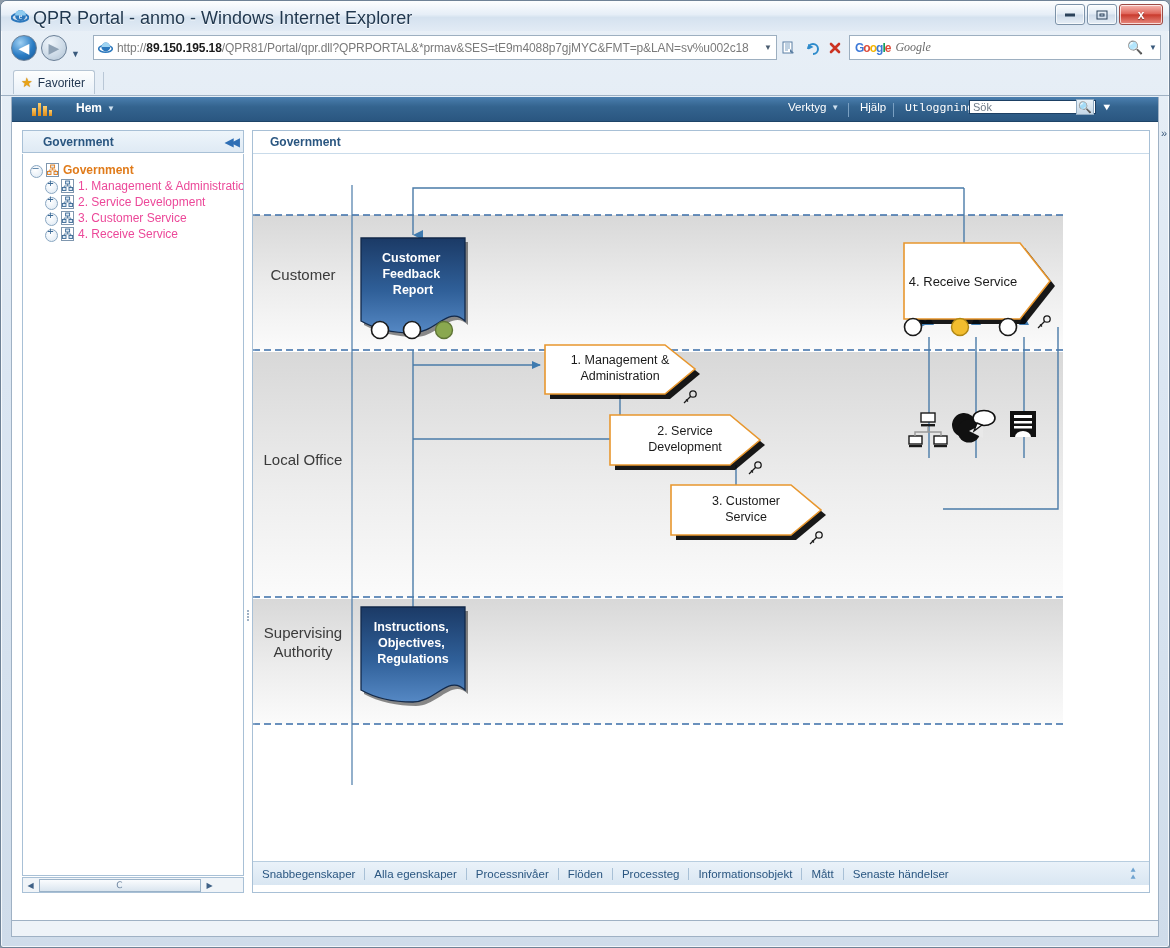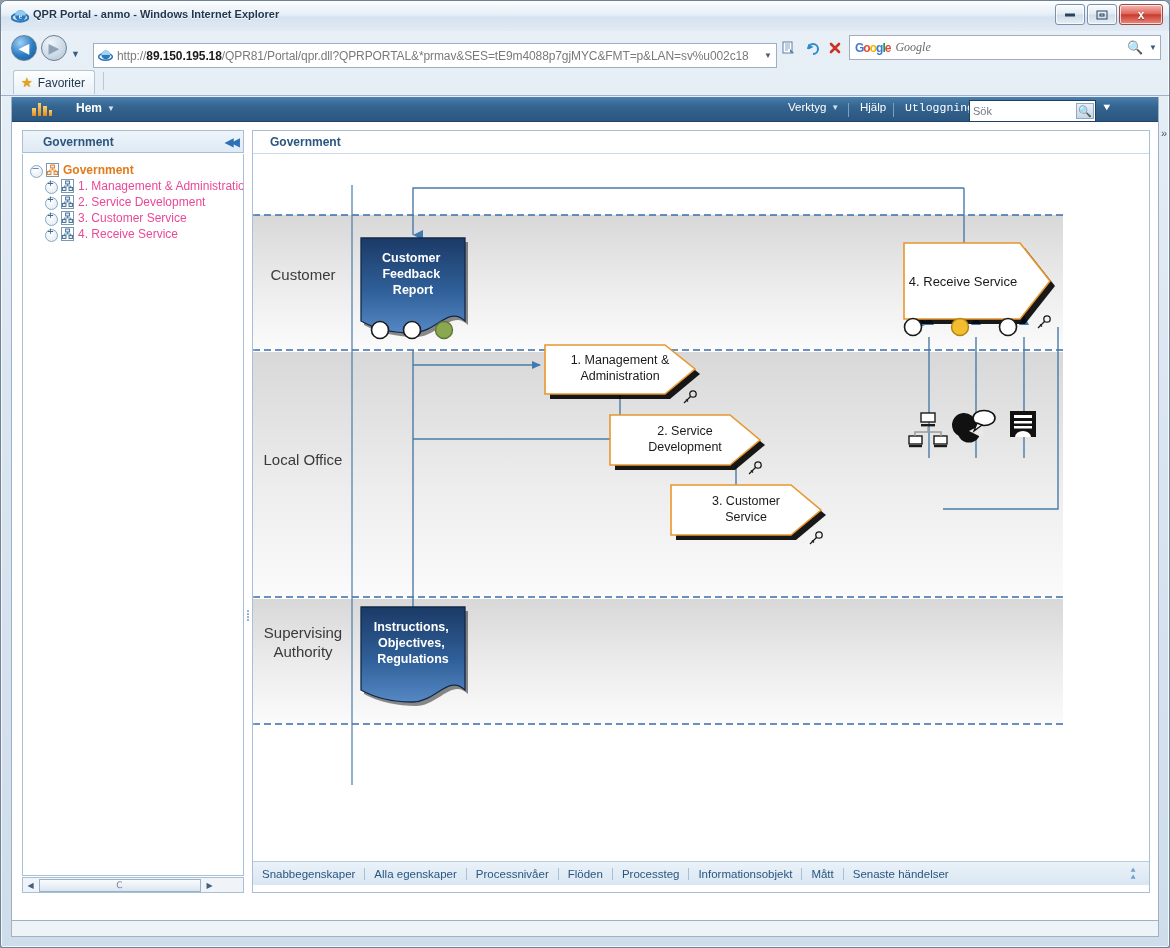--- a/index.html
+++ b/index.html
@@ -24,23 +24,22 @@
   #titlebar {
     position:absolute; left:0; top:0; width:1168px; height:30px;
     border-radius: 6px 6px 0 0;
     background: linear-gradient(180deg,#fdfefe 0%, #e6eef7 45%, #d5e2ef 55%, #e2ebf5 100%);
   }
   #titlebar .ie-glyph {
     position:absolute; left:10px; top:6px; width:18px; height:18px;
   }
   #win-title {
     position:absolute; left:32px; top:7px;
-    font-size:11px; color:#21384f; white-space:nowrap;
+    font-size:18px; color:#21384f; white-space:nowrap;
     text-shadow: 0 1px 0 rgba(255,255,255,.9);
-    font-weight: bold;
   }
   .winbtn {
     position:absolute; top:3px; height:21px;
     border:1px solid #7c92a8; border-radius:3px;
     background: linear-gradient(180deg,#fbfdfe 0%,#e2ebf4 48%,#cfdcea 52%,#e6eef6 100%);
     box-shadow: inset 0 0 0 1px rgba(255,255,255,.7);
     cursor: default;
   }
   #btn-min { left:1054px; width:30px; }
   #btn-max { left:1086px; width:30px; }
@@ -72,21 +71,21 @@
     font-size:14px; line-height:1; }
   #nav-back .navarrow { color:#fff; }
   #nav-fwd  .navarrow { color:#8ea1b4; }
   #nav-recent { position:absolute; left:70px; top:12px; width:12px; height:12px;
     color:#4a6customize; }
   #nav-recent b { font-size:9px; color:#3a5a7c; }
 
   #urlbar {
     position:absolute; left:92px; top:4px; width:684px; height:25px;
     background:#fff; border:1px solid #9dafc0;
-    display:flex; align-items:center;margin-top:8px;
+    display:flex; align-items:center;
   }
   #urlbar .favic { width:15px; height:15px; margin:0 4px 0 4px; flex:none; }
   #url-text { font-size:12px; color:#2e2e2e; white-space:nowrap; overflow:hidden;
     flex:1; letter-spacing:-.1px; }
   #url-text .dim { color:#7a7a7a; }
   #url-caret { width:16px; flex:none; text-align:center; font-size:8px; color:#4a5c70; }
 
   .abtn {
     position:absolute; top:4px; width:24px; height:25px;
     display:flex; align-items:center; justify-content:center;
@@ -149,21 +148,21 @@
   #logo-bars i { display:block; width:4px; background:linear-gradient(180deg,#fdd070,#e08b17); }
   #home-menu { position:absolute; left:64px; top:4px; display:flex; align-items:center; gap:5px; }
   #home-menu .t { font-size:12px; font-weight:bold; color:#fff; }
   #home-menu .dn { font-size:8px; color:#cfe0ef; }
   .pnav-item { position:absolute; top:4px; display:flex; align-items:center; gap:5px; }
   .pnav-item .t { font-size:11.5px; color:#ffffff; }
   .pnav-item .dn { font-size:8px; color:#cfe0ef; }
   #pn-verktyg { left:776px; } #pn-hjalp { left:848px; } #pn-utlogg { left:893px;font-family:Liberation Mono, monospace; }
   .pnav-div { position:absolute; top:6px; width:1px; height:14px; background:#7aa0c2; }
   #pnd1 { left:836px; } #pnd2 { left:881px; }
-  #psearch { position:absolute; left:957px; top:3px; width:127px; height:22px;
+  #psearch { position:absolute; left:957px; top:3px; width:127px; height:14px;
     background:#fff; border:1px solid #1d4064; display:flex; align-items:center; }
   #psearch .ph { flex:1; font-size:11px; color:#6e7a87; padding-left:3px; }
   #psearch .mg { width:18px; height:16px; margin-right:1px;
     background:linear-gradient(180deg,#e8f1f8,#c5d7e7); border:1px solid #8fa9c0;
     display:flex; align-items:center; justify-content:center; color:#2a5680; font-size:11px; }
   #psearch-caret { position:absolute; left:1090px; top:4px; color:#fff; font-size:12px; }
 
   
   #treepanel { position:absolute; left:10px; top:33px; width:222px; height:763px; }
   #tree-head { position:absolute; left:0; top:0; width:222px; height:23px;

